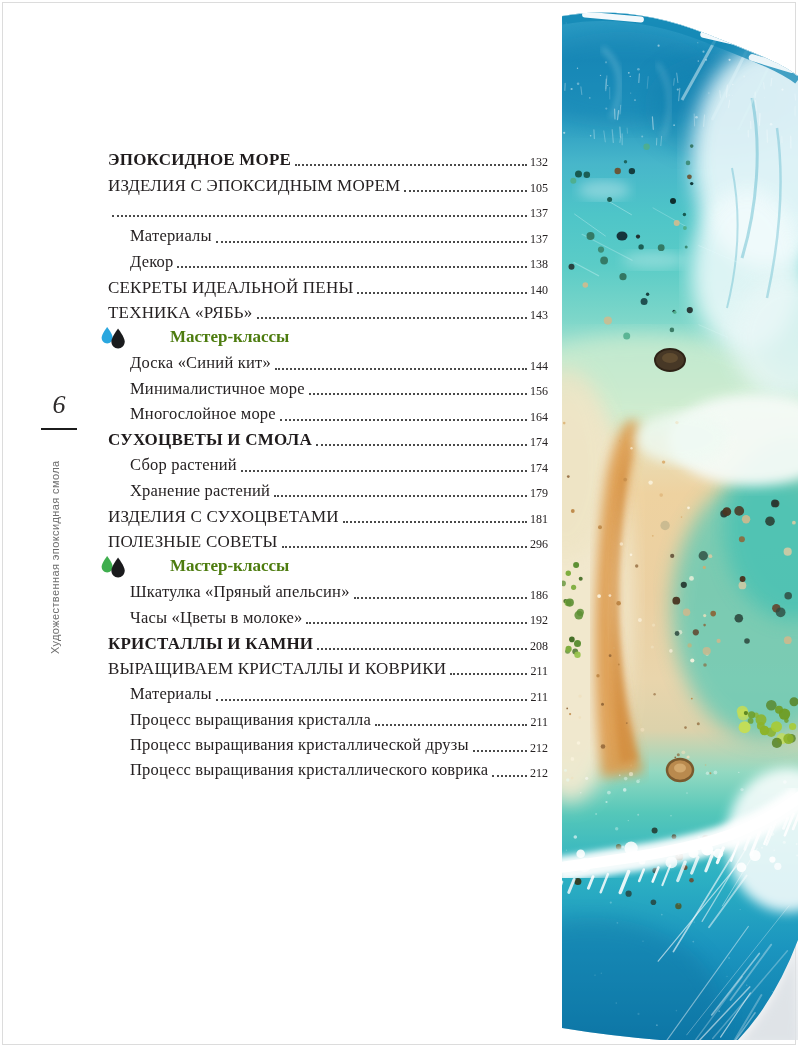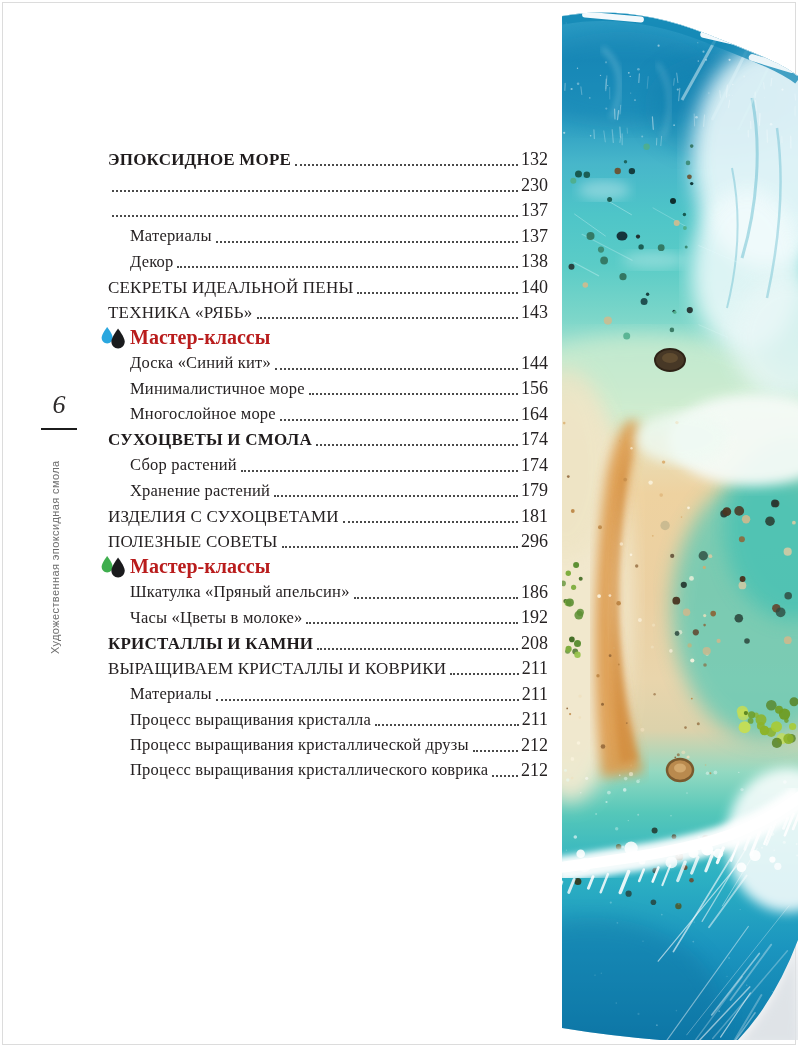--- a/index.html
+++ b/index.html
@@ -19,24 +19,24 @@
          font-size:11px;letter-spacing:.4px;color:#6d6d6d;white-space:nowrap;}
 
   
   .toc{position:absolute;left:108px;top:147px;width:440px;z-index:2;}
   .toc-row{display:flex;align-items:flex-end;height:25.45px;box-sizing:border-box;
            padding-bottom:4px;font-size:17px;line-height:1;}
   .toc-row .lbl{white-space:nowrap;letter-spacing:.2px;}
   .toc-row.h-bold .lbl{font-weight:bold;color:#1f1b1c;}
   .toc-row.sub{padding-left:22px;font-size:16.5px;}
   .toc-row .leader{flex:1;border-bottom:2px dotted #4a4a4a;margin:0 3px 2px 4px;min-width:12px;}
-  .toc-row .pg{white-space:nowrap;font-size:18px;}
+  .toc-row .pg{white-space:nowrap;font-size:12px;}
   .toc-row.mk{align-items:center;padding-bottom:2px;font-weight:bold;}
   .toc-row.mk .drops{width:31px;height:25px;margin-left:-9px;flex:0 0 auto;transform:translateY(1px);}
-  .toc-row.mk .mk-label{font-size:20px;color:#b91c1c;}
+  .toc-row.mk .mk-label{font-size:17px;color:#4d7c0f;margin-left:40px;}
 
   
   .artwork{position:absolute;left:562px;top:8px;width:236px;height:1032px;z-index:3;}
   .artwork svg{display:block;}
 </style>
 </head>
 <body>
 
 <div class="page">
   <div class="page-frame"></div>
@@ -45,22 +45,23 @@
   <div class="folio-rule"></div>
   <div class="spine">Художественная эпоксидная смола</div>
 
   <div class="toc">
       <div class="toc-row h-bold">
         <span class="lbl">ЭПОКСИДНОЕ МОРЕ</span>
         <span class="leader"></span>
         <span class="pg">132</span>
       </div>
       <div class="toc-row h">
-        <span class="leader"></span>
-        <span class="pg">230</span>
+        <span class="lbl">ИЗДЕЛИЯ С ЭПОКСИДНЫМ МОРЕМ</span>
+        <span class="leader"></span>
+        <span class="pg">105</span>
       </div>
       <div class="toc-row h">
         <span class="leader"></span>
         <span class="pg">137</span>
       </div>
       <div class="toc-row sub">
         <span class="lbl">Материалы</span>
         <span class="leader"></span>
         <span class="pg">137</span>
       </div>

